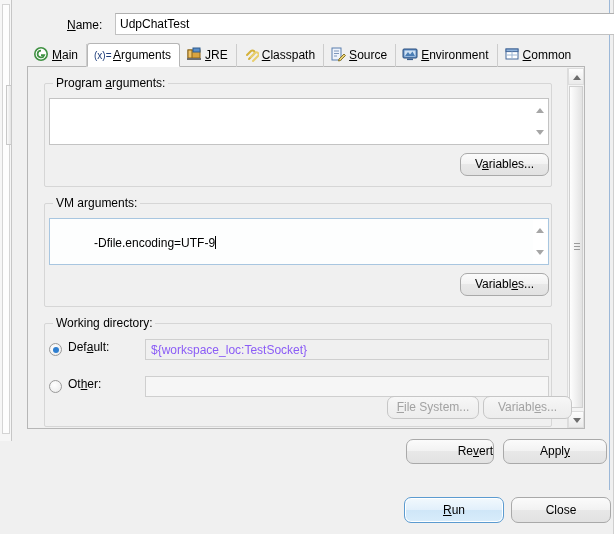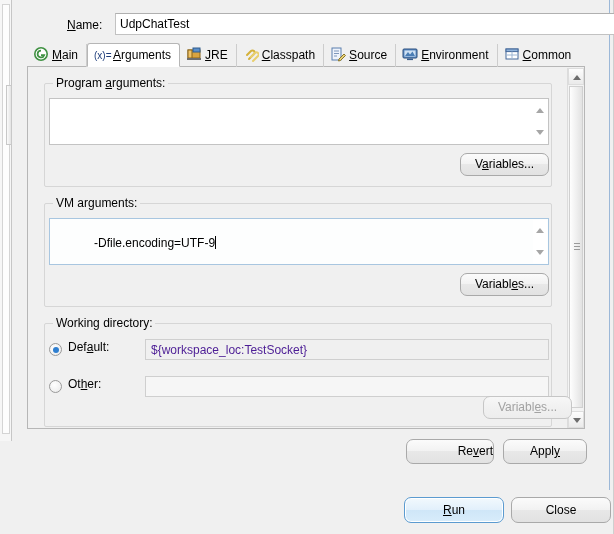--- a/index.html
+++ b/index.html
@@ -267,21 +267,21 @@
     font-size: 12px; white-space: nowrap;
   }
 
   .rofield {
     position: absolute;
     background: #f0f0f0;
     border: 1px solid #cfcfcf;
     box-sizing: border-box;
     padding: 3px 5px;
     font-size: 12px;
-    color: #4c1d95;
+    color: #8b5cf6;
     overflow: hidden;
     white-space: nowrap;
   }
   .rofield.empty { color: #000; }
 </style>
 </head>
 <body>
 
 <div id="root">
 
@@ -442,32 +442,35 @@
           </div>
 
           <div class="radio-row" style="left:4px; top:44px; width:500px; height:20px;margin-top:9px;">
             <span class="radio"></span>
             <span class="radio-label">Ot<span class="u">h</span>er:</span>
             <div class="rofield empty" style="left:96px; top:-1px; width:404px; height:21px; background:#f6f6f6;">
               <span></span>
             </div>
           </div>
 
+          <button class="btn disabled" style="left:342px; top:72px; width:92px;">
+            <span><span class="u">F</span>ile System...</span>
+          </button>
           <button class="btn disabled" style="left:438px; top:72px; width:89px;">
             <span>Variabl<span class="u">e</span>s...</span>
           </button>
         </div>
 
       </div>
     </div>
 
     <button class="btn" style="left:393px; top:439px; width:88px; height:25px;text-align:right;">
       <span>Re<span class="u">v</span>ert</span>
     </button>
-    <button class="btn" style="left:490px; top:439px; width:84px; height:25px;">
+    <button class="btn" style="left:490px; top:439px; width:104px; height:25px;">
       <span>Appl<span class="u">y</span></span>
     </button>
 
     <button class="btn default" style="left:391px; top:497px; width:100px; height:26px;">
       <span><span class="u">R</span>un</span>
     </button>
     <button class="btn" style="left:498px; top:497px; width:100px; height:26px;">
       <span>Close</span>
     </button>
 

